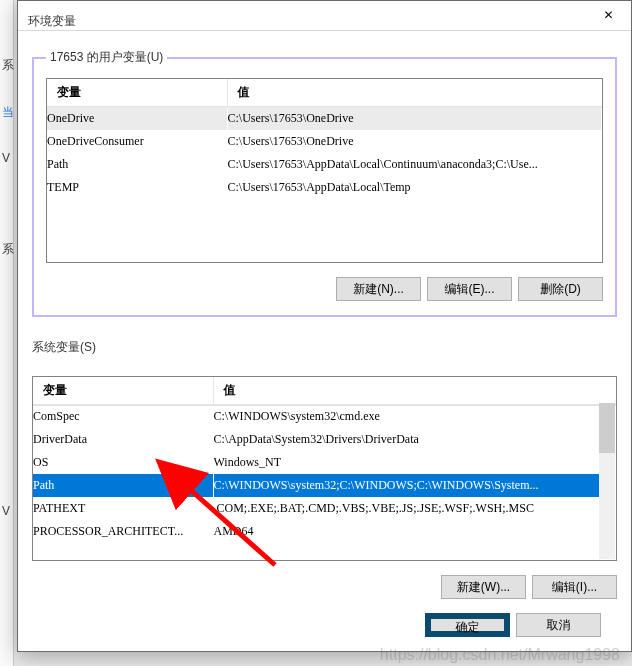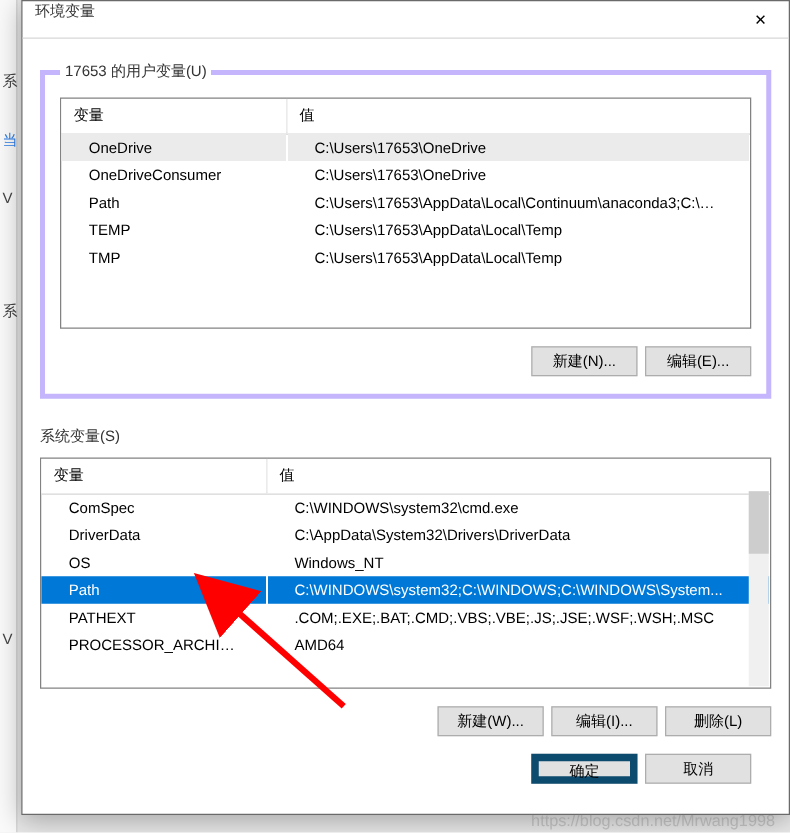--- a/index.html
+++ b/index.html
@@ -2,46 +2,46 @@
 <html><head>
   <meta charset="utf-8">
   <style>
     * { box-sizing: border-box; margin: 0; padding: 0; font-family: "Microsoft YaHei", "Segoe UI", sans-serif; font-size: 12px; }
     body { background: #f0f0f0; width: 632px; height: 666px; position: relative; overflow: hidden; }
     .backdrop { position: absolute; inset: 0; background: #e8e8e8; }
     .left-hint { position: absolute; left: 0; top: 0; width: 14px; height: 100%; background: #fafafa; border-right: 1px solid #ccc; }
     .left-hint span { display: block; padding: 3px 2px; color: #444; }
     .left-hint .blue { color: #2b7de9; }
     .dialog { position: absolute; left: 17px; top: 0; right: 0; bottom: 14px; background: #fff; border: 1px solid #6a6a6a; box-shadow: 0 4px 20px rgba(0,0,0,0.3); }
-    .titlebar { height: 30px; display: flex; align-items: flex-start; justify-content: space-between; padding: 0 0 0 10px; border-bottom: 1px solid #d8d8d8; }
+    .titlebar { height: 30px; display: flex; align-items: flex-end; justify-content: space-between; padding: 0 0 0 10px; border-bottom: 1px solid #d8d8d8; }
     .titlebar .title { color: #333; }
     .close-btn { width: 45px; height: 30px; display: flex; align-items: center; justify-content: center; cursor: pointer; }
     .content { padding: 18px 14px 14px; }
-    fieldset { border: 4px solid #c4b5fd; padding: 12px 12px 14px; margin-bottom: 22px; position: relative; }
+    fieldset { border: 2px solid #c4b5fd; padding: 12px 12px 14px; margin-bottom: 22px; position: relative; }
     legend { padding: 0 4px; color: #333; }
     .table-wrap { border: 1px solid #828282; background: #fff; height: 185px; overflow: hidden; position: relative; }
     .table-wrap.tall { height: 185px; }
     table { width: 100%; border-collapse: collapse; table-layout: fixed; }
-    thead th { text-align: left; font-weight: normal; padding: 5px 10px; background: #fff; border-bottom: 1px solid #e5e5e5; border-right: 1px solid #e5e5e5; position: relative; margin-top: 39px; }
+    thead th { text-align: left; font-weight: bold; padding: 5px 10px; background: #fff; border-bottom: 1px solid #e5e5e5; border-right: 1px solid #e5e5e5; position: relative; margin-top: 39px; }
     thead th:last-child { border-right: none; }
     thead tr { box-shadow: 0 1px 0 #e0e0e0; }
-    tbody td { padding: 4px 22px; white-space: nowrap; overflow: hidden; text-overflow: ellipsis; border-right: 1px solid transparent; }
+    tbody td { padding: 4px 0; white-space: nowrap; overflow: hidden; text-overflow: ellipsis; border-right: 1px solid transparent; font-family: Liberation Serif, serif; }
     tbody tr.selected td { background: #ebebeb; }
     tbody tr.highlighted td { background: #0078d7; color: #fff; }
     .col-name { width: 180px; }
     .col-value { width: auto; }
     .scrollbar { position: absolute; right: 1px; top: 26px; bottom: 1px; width: 16px; background: #f0f0f0; }
     .scroll-thumb { background: #cdcdcd; width: 100%; height: 50px; }
     .btn-row { display: flex; justify-content: flex-end; gap: 6px; margin-top: 14px; }
     button { min-width: 85px; height: 24px; background: #e1e1e1; border: 1px solid #adadad; cursor: pointer; padding: 0 12px; }
     .main-buttons { display: flex; justify-content: flex-end; gap: 6px; padding: 14px 16px 0; }
     button.primary { border: 6px solid #0c4a6e; }
     .arrow { position: absolute; left: 145px; top: 455px; pointer-events: none; z-index: 10; }
-    .sys-legend-row { margin-bottom: 8px; color: #333; }
-    .watermark { position: absolute; right: 12px; bottom: 2px; color: rgba(120,120,120,0.35); font-size: 13px; z-index: 20; }
+    .sys-legend-row { margin-bottom: 20px; color: #333; }
+    .watermark { position: absolute; right: 12px; bottom: 2px; color: rgba(120,120,120,0.35); font-size: 16px; z-index: 20; }
   </style>
 </head>
 <body>
 
 <div class="backdrop"></div>
 <div class="left-hint">
   <span style="margin-top:54px">系</span>
   <span class="blue" style="margin-top:24px">当</span>
   <span style="margin-top:24px">V</span>
   <span style="margin-top:70px">系</span>
@@ -81,30 +81,27 @@
                 <td>C:\Users\17653\OneDrive</td>
               </tr>
               <tr>
                 <td>Path</td>
                 <td>C:\Users\17653\AppData\Local\Continuum\anaconda3;C:\Use...</td>
               </tr>
               <tr>
                 <td>TEMP</td>
                 <td>C:\Users\17653\AppData\Local\Temp</td>
               </tr>
-              <tr>
-                <td>TMP</td>
-                <td>C:\Users\17653\AppData\Local\Temp</td>
-              </tr>
             </tbody>
         </table>
       </div>
       <div class="btn-row">
         <button>新建(N)...</button>
         <button>编辑(E)...</button>
+        <button>删除(D)</button>
       </div>
     </fieldset>
 
     <div class="sys-legend-row">系统变量(S)</div>
     <div class="table-wrap tall">
       <table>
         <colgroup>
             <col class="col-name">
             <col class="col-value">
           </colgroup>
@@ -141,21 +138,20 @@
             </tr>
           </tbody>
       </table>
       <div class="scrollbar">
         <div class="scroll-thumb"></div>
       </div>
     </div>
     <div class="btn-row">
       <button>新建(W)...</button>
       <button>编辑(I)...</button>
-      <button>删除(L)</button>
     </div>
 
     <div class="main-buttons">
       <button class="primary">确定</button>
       <button>取消</button>
     </div>
   </div>
 </div>
 
 <svg class="arrow" width="160" height="120">

